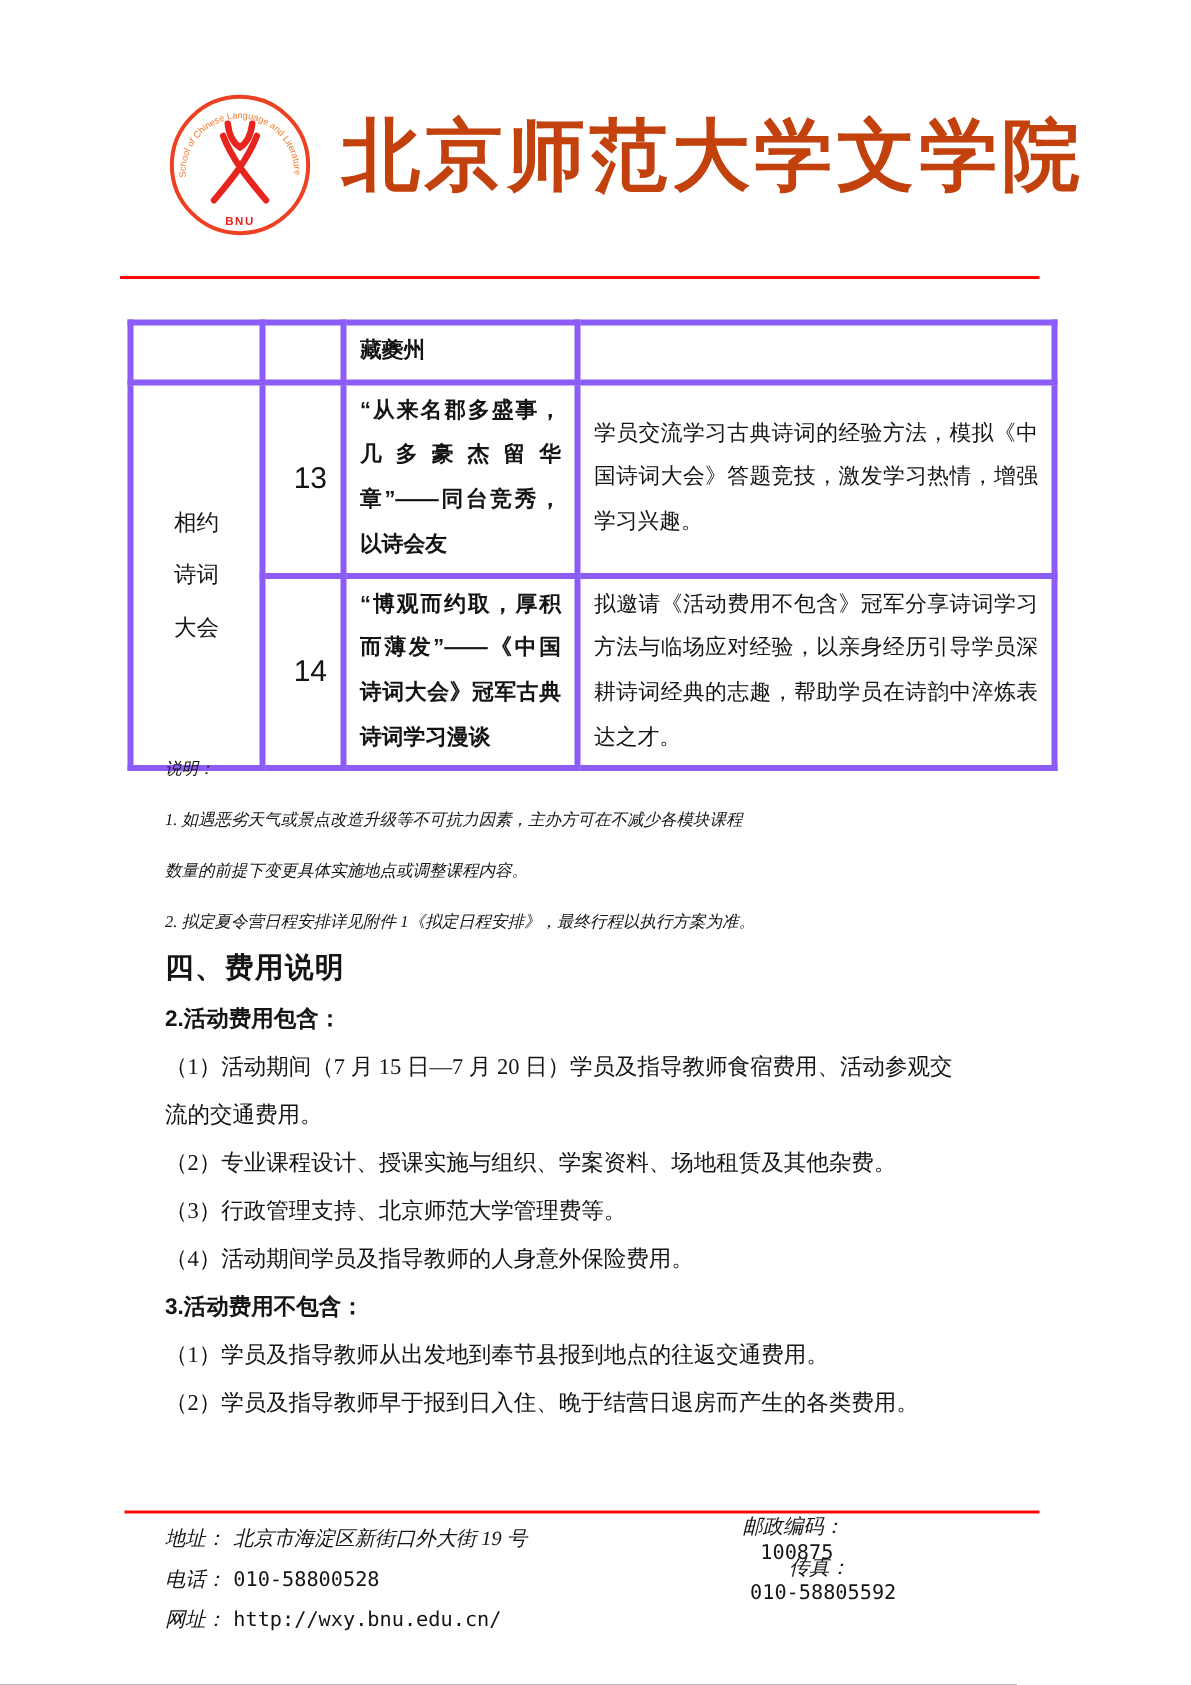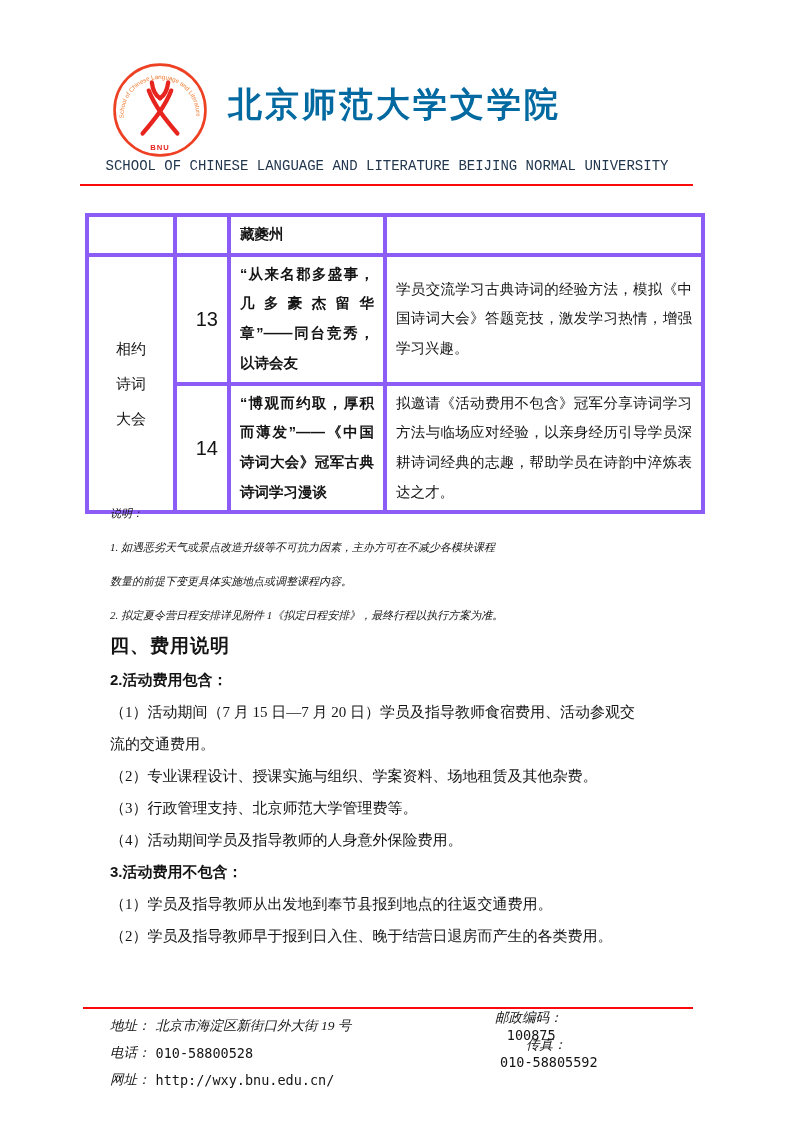--- a/index.html
+++ b/index.html
@@ -7,21 +7,21 @@
     position:relative; width:794px; height:1123px; margin:0 auto;
     background:#ffffff; overflow:hidden;
     font-family:"Liberation Serif", serif; color:#141414;
   }
 
   
   .logo-seal { position:absolute; left:112px; top:62px; }
   .cn-title {
     position:absolute; left:228px; top:72px; white-space:nowrap;
     font-family:"DejaVu Serif", serif; font-weight:bold;
-    font-size:34px; line-height:64px; letter-spacing:3px; color:#0369a1;
+    font-size:52px; line-height:64px; letter-spacing:3px; color:#c2410c;
   }
   .en-title {
     position:absolute; left:80px; top:156px; width:614px; text-align:center;
     font-family:"Liberation Mono", monospace; font-size:14px; line-height:20px;
     color:#22374e; white-space:nowrap;
   }
   .rule-top    { position:absolute; left:80px;  top:184px;  width:613px; border-top:2px solid #fb0a0a; }
   .rule-bottom { position:absolute; left:83px;  top:1007px; width:610px; border-top:2px solid #fb0a0a; }
 
   
@@ -79,21 +79,20 @@
       <path d="M 39 20 C 40 28 43 33 47 35.5"></path>
       <path d="M 55 20 C 54 28 51 33 47 35.5"></path>
       <path d="M 36 28 C 42 44 54 58 64 70"></path>
       <path d="M 58 28 C 52 44 40 58 30 70"></path>
     </g>
     <text x="47" y="86" text-anchor="middle" font-size="7.5" font-weight="bold" letter-spacing="1" fill="#e8241f" font-family="Liberation Sans, sans-serif">BNU</text>
   </svg>
 
   <div class="cn-title">北京师范大学文学院</div>
 
-  <div class="en-title">SCHOOL OF CHINESE LANGUAGE AND LITERATURE BEIJING NORMAL UNIVERSITY</div>
 
   <div class="rule-top"></div>
 
   <table class="schedule-table">
     <colgroup>
       <col style="width:88px">
         <col style="width:54px">
         <col style="width:156px">
         <col style="width:318px">
     </colgroup>

